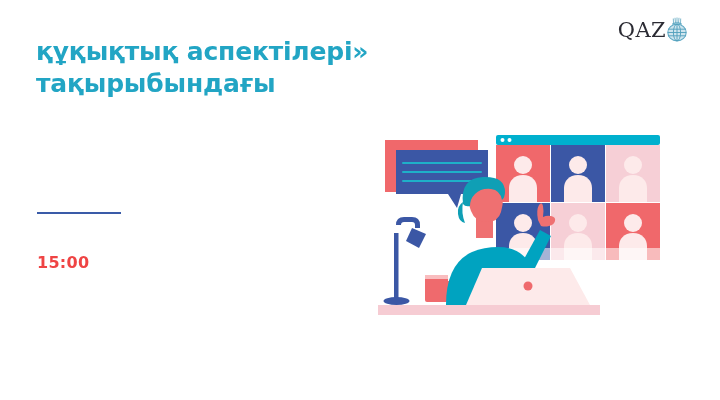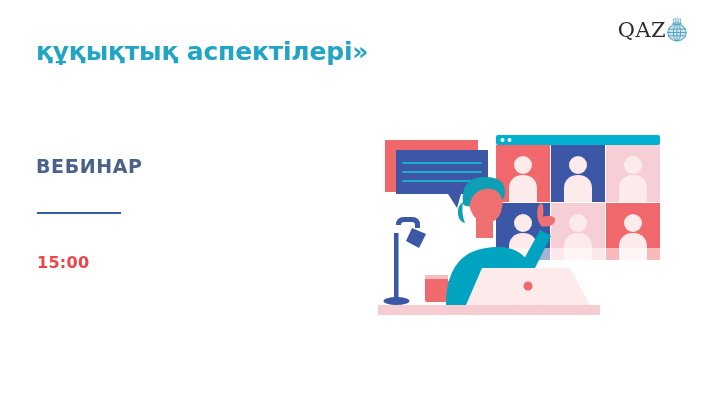--- a/index.html
+++ b/index.html
@@ -139,23 +139,23 @@
           <line x1="4.1" y1="19.8" x2="21.9" y2="19.8"></line>
         </g>
 
         <path d="M8.2 8.3 Q13 5.6 17.8 8.3" stroke="#5fa9c4" stroke-width="1.2" fill="none"></path>
       </svg>
     </span>
   </div>
 
   <div id="headline">
     <span class="hl-line">құқықтық аспектілері»</span>
+    <span class="hl-line">тақырыбындағы</span>
   </div>
 
-  <div id="subtitle">ВЕБИНАР</div>
 
   <div id="divider"></div>
 
   <div id="event-time">15:00</div>
 
   <div id="illustration">
     <svg width="350" height="200" viewBox="0 0 350 200" xmlns="http://www.w3.org/2000/svg">
 
       <g>
 

